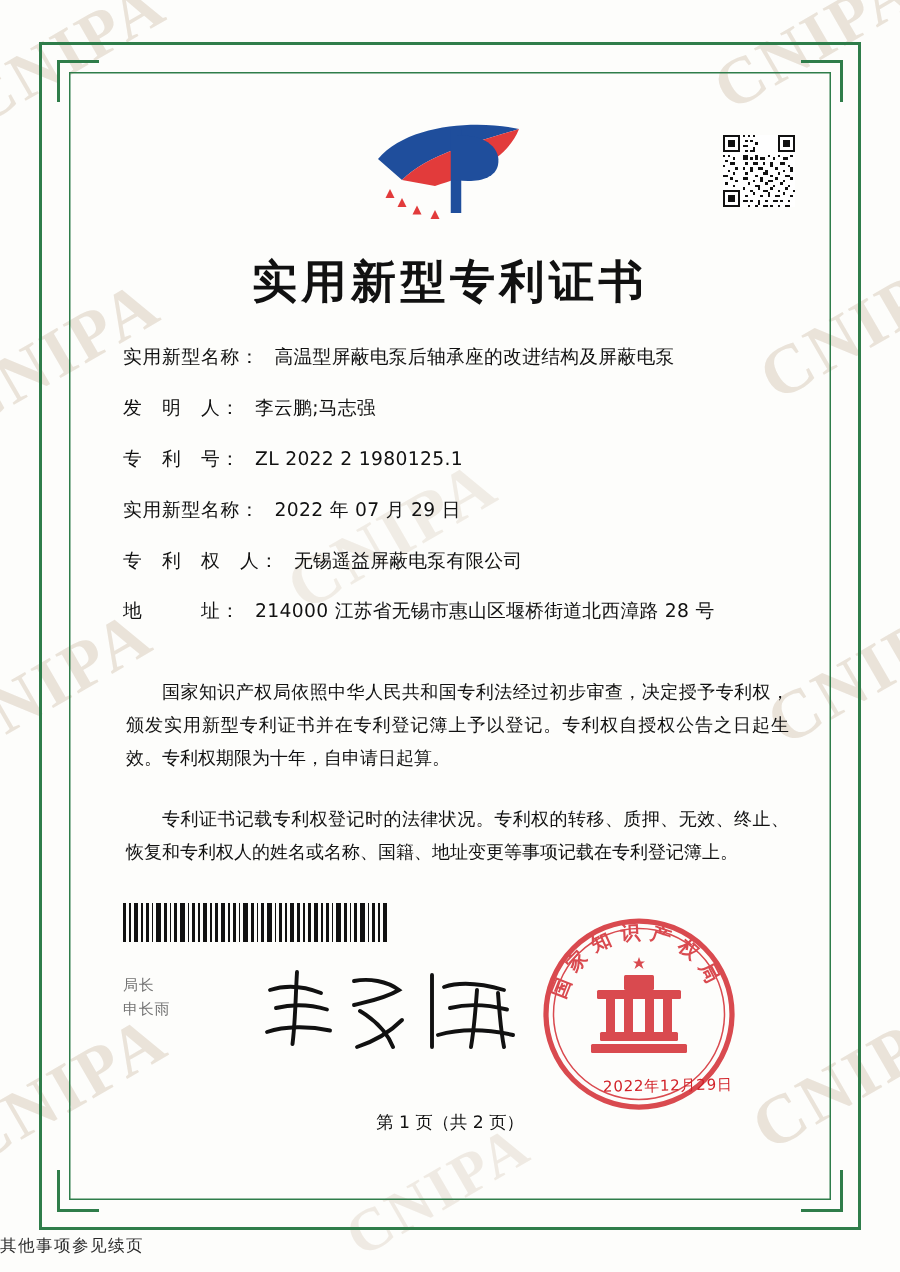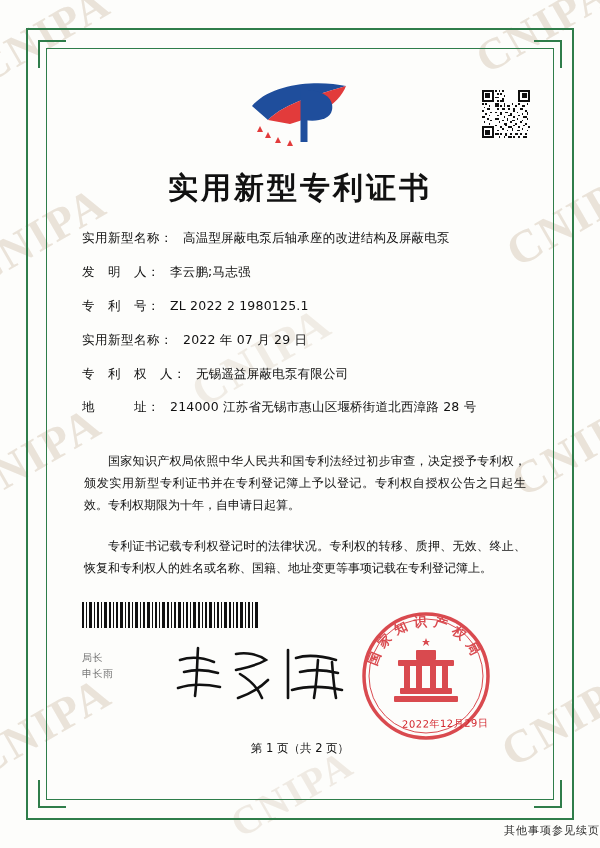--- a/index.html
+++ b/index.html
@@ -194,21 +194,21 @@
     bottom: 30px;
     left: 0; right: 0;
     text-align: center;
     font-size: 11.5px;
     color: #111;
   }
   .footer-note-outer {
     position: absolute;
     bottom: 10px;
     left: 0; right: 0;
-    text-align: right;
+    text-align: left;
     font-size: 11px;
     color: #2b2b2b;
     letter-spacing: 1px;
   }
 </style>
 </head>
 <body>
 
 <div class="page">
 

